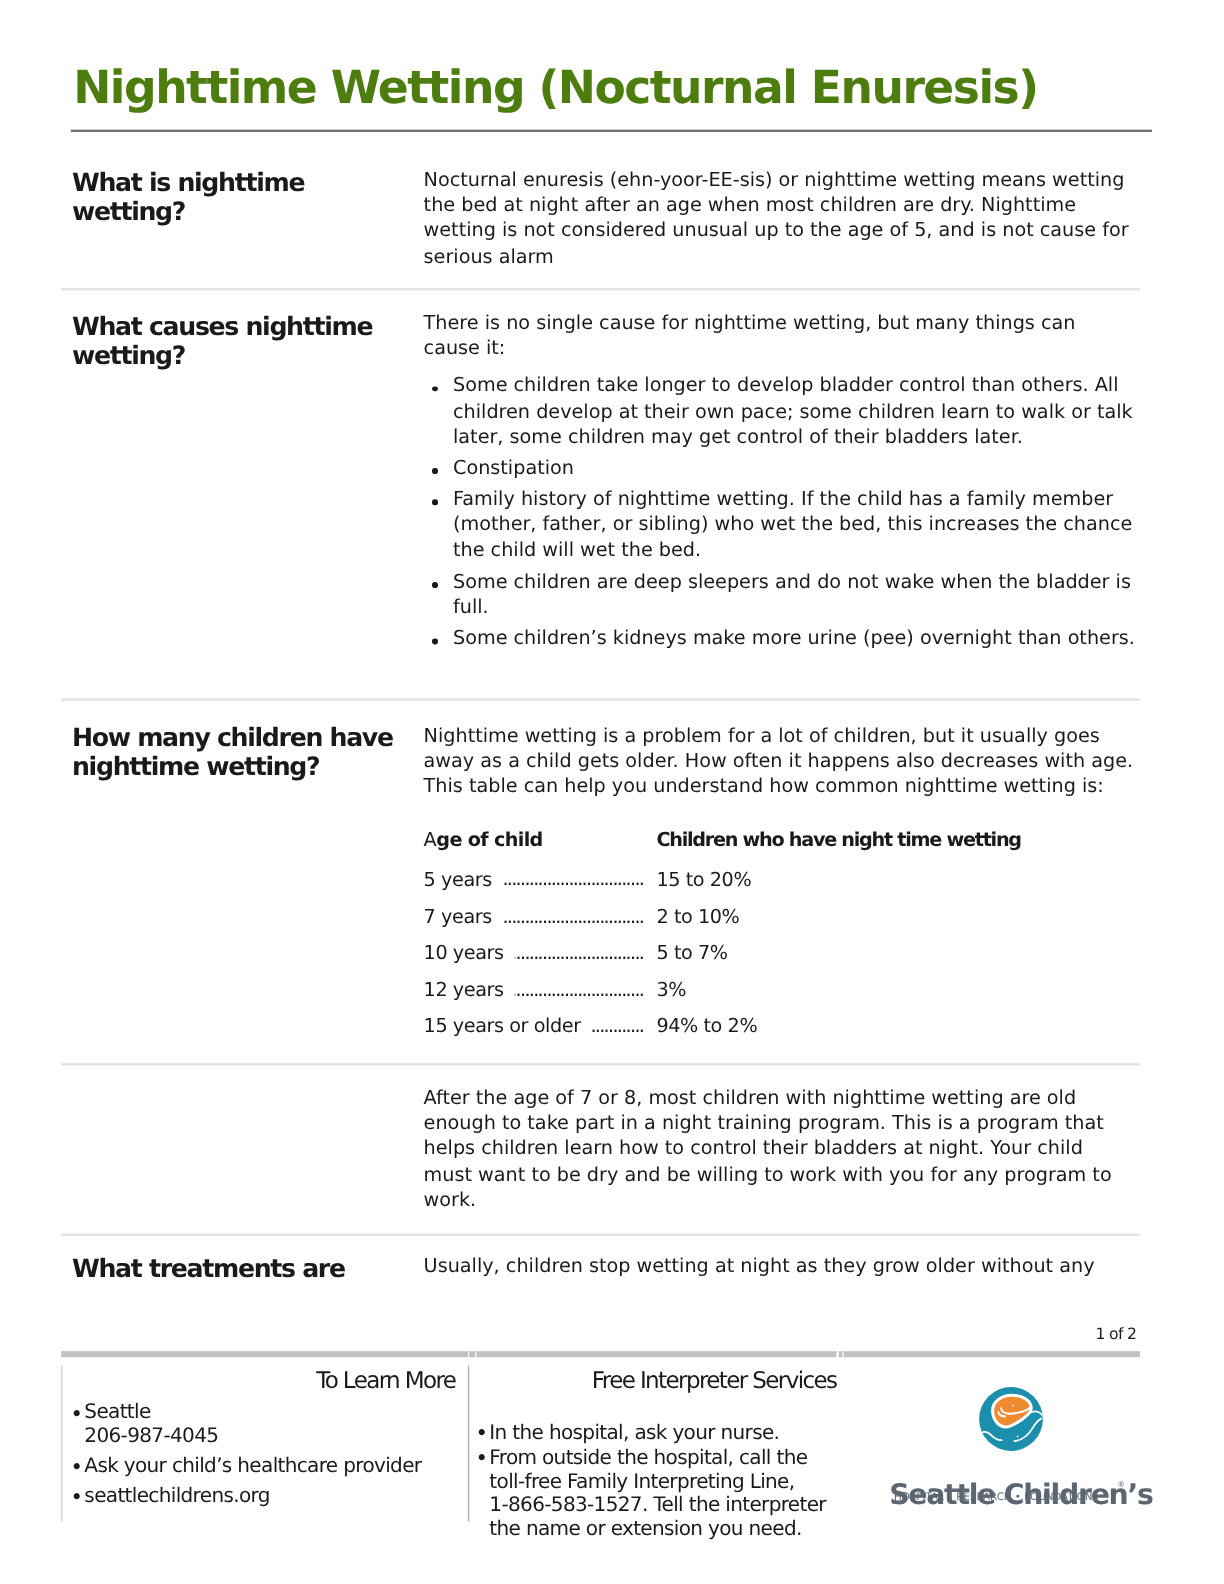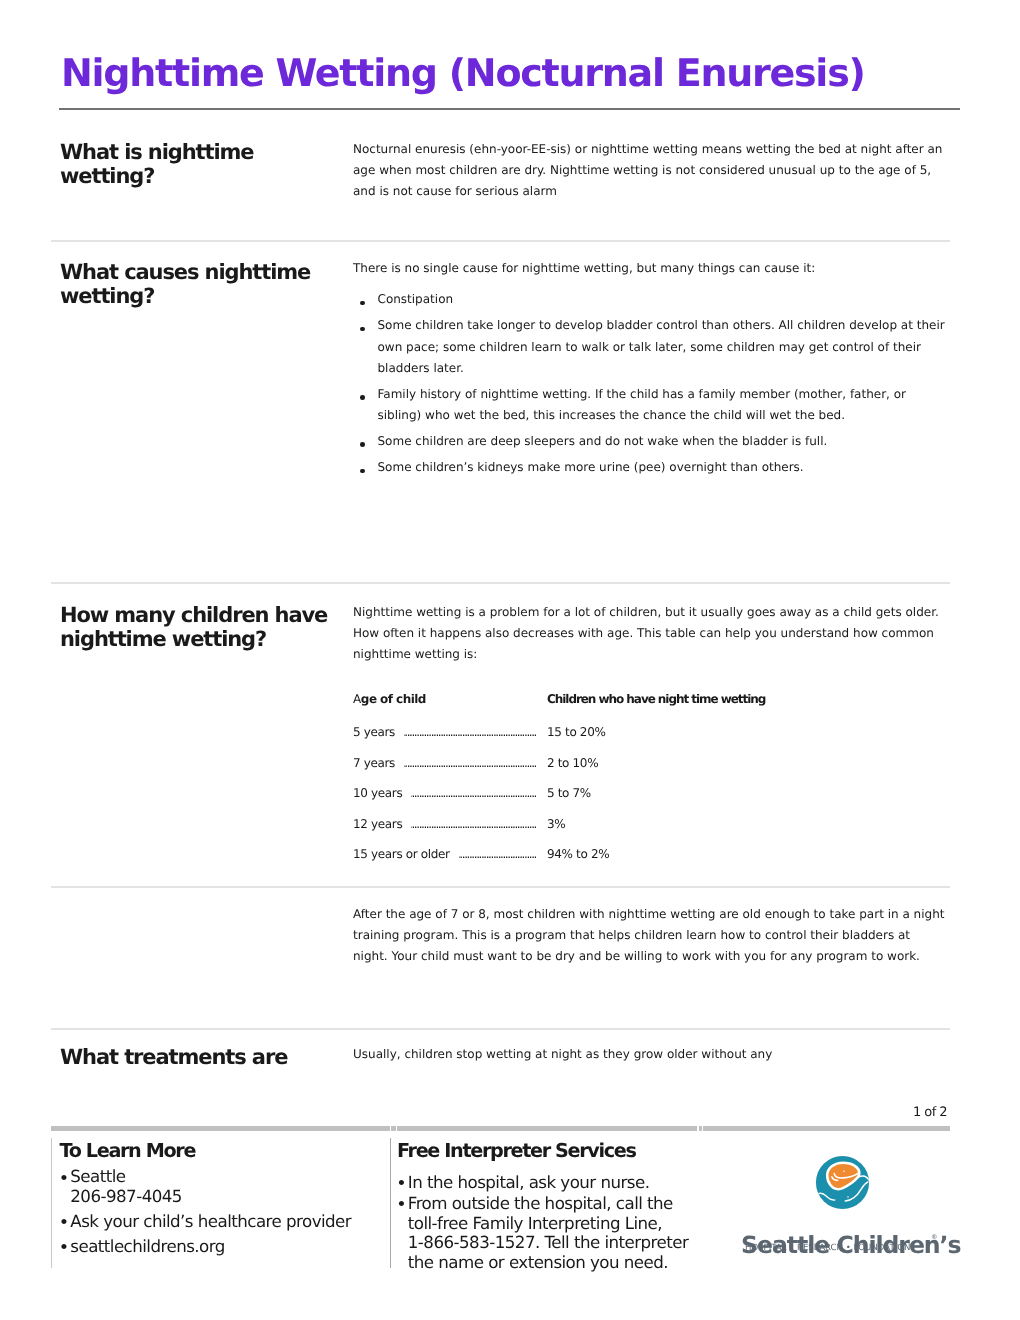--- a/index.html
+++ b/index.html
@@ -11,37 +11,37 @@
     color:#1a1a1a;
     -webkit-font-smoothing:antialiased;
     text-rendering:geometricPrecision;
   }
   .page { position:relative; width:1020px; height:1320px; overflow:hidden; }
 
   
   .doc-title{
     position:absolute; left:61px; top:50px;
     font-size:38px; font-weight:bold; letter-spacing:-1.25px;
-    color:#6d28d9; line-height:46px; white-space:nowrap;
+    color:#4d7c0f; line-height:46px; white-space:nowrap;
   }
   .title-rule{
     position:absolute; left:59px; top:108px; width:901px; height:2px;
     background:#737373;
   }
   .sec-rule{
     position:absolute; left:51px; width:899px; height:2px; background:#e3e3e3;
   }
   .heading{
     position:absolute; left:60px; width:272px;
     font-size:21px; font-weight:bold; letter-spacing:-1.1px;
     line-height:24.3px; color:#1a1a1a;
   }
   .bodycol{
     position:absolute; left:353px; width:592px;
-    font-size:12px; line-height:21.2px; color:#1a1a1a;
+    font-size:16px; line-height:21.2px; color:#1a1a1a;
   }
   .bodycol p{ margin:0; }
   ul.bul{ margin:10px 0 0 0; padding:0; list-style:none; width:593.5px; }
   ul.bul li{
     position:relative; padding-left:24.5px; margin-top:4.9px;
   }
   ul.bul li:before{
     content:""; position:absolute; left:7.3px; top:11.4px;
     width:4.7px; height:4.7px; border-radius:50%; background:#1a1a1a;
   }
@@ -67,22 +67,22 @@
   }
   .foot-gap{ position:absolute; top:1126px; width:1.4px; height:5px; background:#ffffff; }
   .foot-vrule{ position:absolute; top:1138px; width:1px; height:130px; background:#c9c9c9; }
   .foot-vrule.dark{ background:#a9a9a9; }
   .pagenum{
     position:absolute; left:0; top:1105px; width:947px; text-align:right;
     font-size:13px; letter-spacing:-0.55px; color:#1a1a1a;
   }
   .foot-col{ position:absolute; font-size:16.7px; letter-spacing:-0.55px; line-height:19.5px; }
   .foot-title{
-    font-size:19.2px; font-weight:bold; letter-spacing:-1.35px;
-    line-height:19.2px; margin-bottom:0;
+    font-size:19.2px; font-weight:normal; letter-spacing:-1.35px;
+    line-height:19.2px; margin-bottom:0;text-align:right;
   }
   .foot-li{ position:relative; padding-left:10.8px; }
   .foot-li:before{
     content:"\2022"; position:absolute; left:-0.8px; top:2.2px;
     font-size:17.6px; letter-spacing:0;
   }
 
   
   .logo{ position:absolute; left:745px; top:1155px; width:200px; }
   .logo-mark{ position:absolute; left:70.2px; top:-0.2px; }
@@ -110,22 +110,22 @@
   <div class="heading" style="top:140px">What is nighttime wetting?</div>
   <div class="bodycol" style="top:139px">
     <p>Nocturnal enuresis (ehn-yoor-EE-sis) or nighttime wetting means wetting the bed at night after an age when most children are dry. Nighttime wetting is not considered unusual up to the age of 5, and is not cause for serious alarm</p>
   </div>
 
   <div class="sec-rule" style="top:582px"></div>
   <div class="heading" style="top:260px">What causes nighttime wetting?</div>
   <div class="bodycol" style="top:258px">
     <p>There is no single cause for nighttime wetting, but many things can cause it:</p>
     <ul class="bul">
+      <li>Some children take longer to develop bladder control than others. All children develop at their own pace; some children learn to walk or talk later, some children may get control of their bladders later.</li>
       <li>Constipation</li>
-      <li>Some children take longer to develop bladder control than others. All children develop at their own pace; some children learn to walk or talk later, some children may get control of their bladders later.</li>
       <li>Family history of nighttime wetting. If the child has a family member (mother, father, or sibling) who wet the bed, this increases the chance the child will wet the bed.</li>
       <li>Some children are deep sleepers and do not wake when the bladder is full.</li>
       <li>Some children’s kidneys make more urine (pee) overnight than others.</li>
     </ul>
   </div>
 
   <div class="sec-rule" style="top:886px"></div>
   <div class="heading" style="top:603px">How many children have nighttime wetting?</div>
   <div class="bodycol" style="top:602px">
     <p>Nighttime wetting is a problem for a lot of children, but it usually goes away as a child gets older. How often it happens also decreases with age. This table can help you understand how common nighttime wetting is:</p>
@@ -184,21 +184,21 @@
 
   <div class="foot-col" style="left:59.5px; top:1141px; width:320px;">
     <div class="foot-title">To Learn More</div>
     <div class="foot-li" style="margin-top:7.2px"><span>Seattle</span><br><span>206-987-4045</span></div>
     <div class="foot-li" style="margin-top:5.6px">Ask your child’s healthcare provider</div>
     <div class="foot-li" style="margin-top:5.6px">seattlechildrens.org</div>
   </div>
 
   <div class="foot-col" style="left:397px; top:1141px; width:300px;">
     <div class="foot-title">Free Interpreter Services</div>
-    <div class="foot-li" style="margin-top:13px">In the hospital, ask your nurse.</div>
+    <div class="foot-li" style="margin-top:24px">In the hospital, ask your nurse.</div>
     <div class="foot-li" style="margin-top:1.5px"><span>From outside the hospital, call the</span><br><span>toll-free Family Interpreting Line,</span><br><span>1-866-583-1527. Tell the interpreter</span><br><span>the name or extension you need.</span></div>
   </div>
 
   <div class="logo">
     <svg class="logo-mark" width="55" height="55" viewBox="0 0 60 60">
       <defs>
           <clipPath id="logoclip">
             <circle cx="30" cy="30" r="29"></circle>
           </clipPath>
         </defs>

